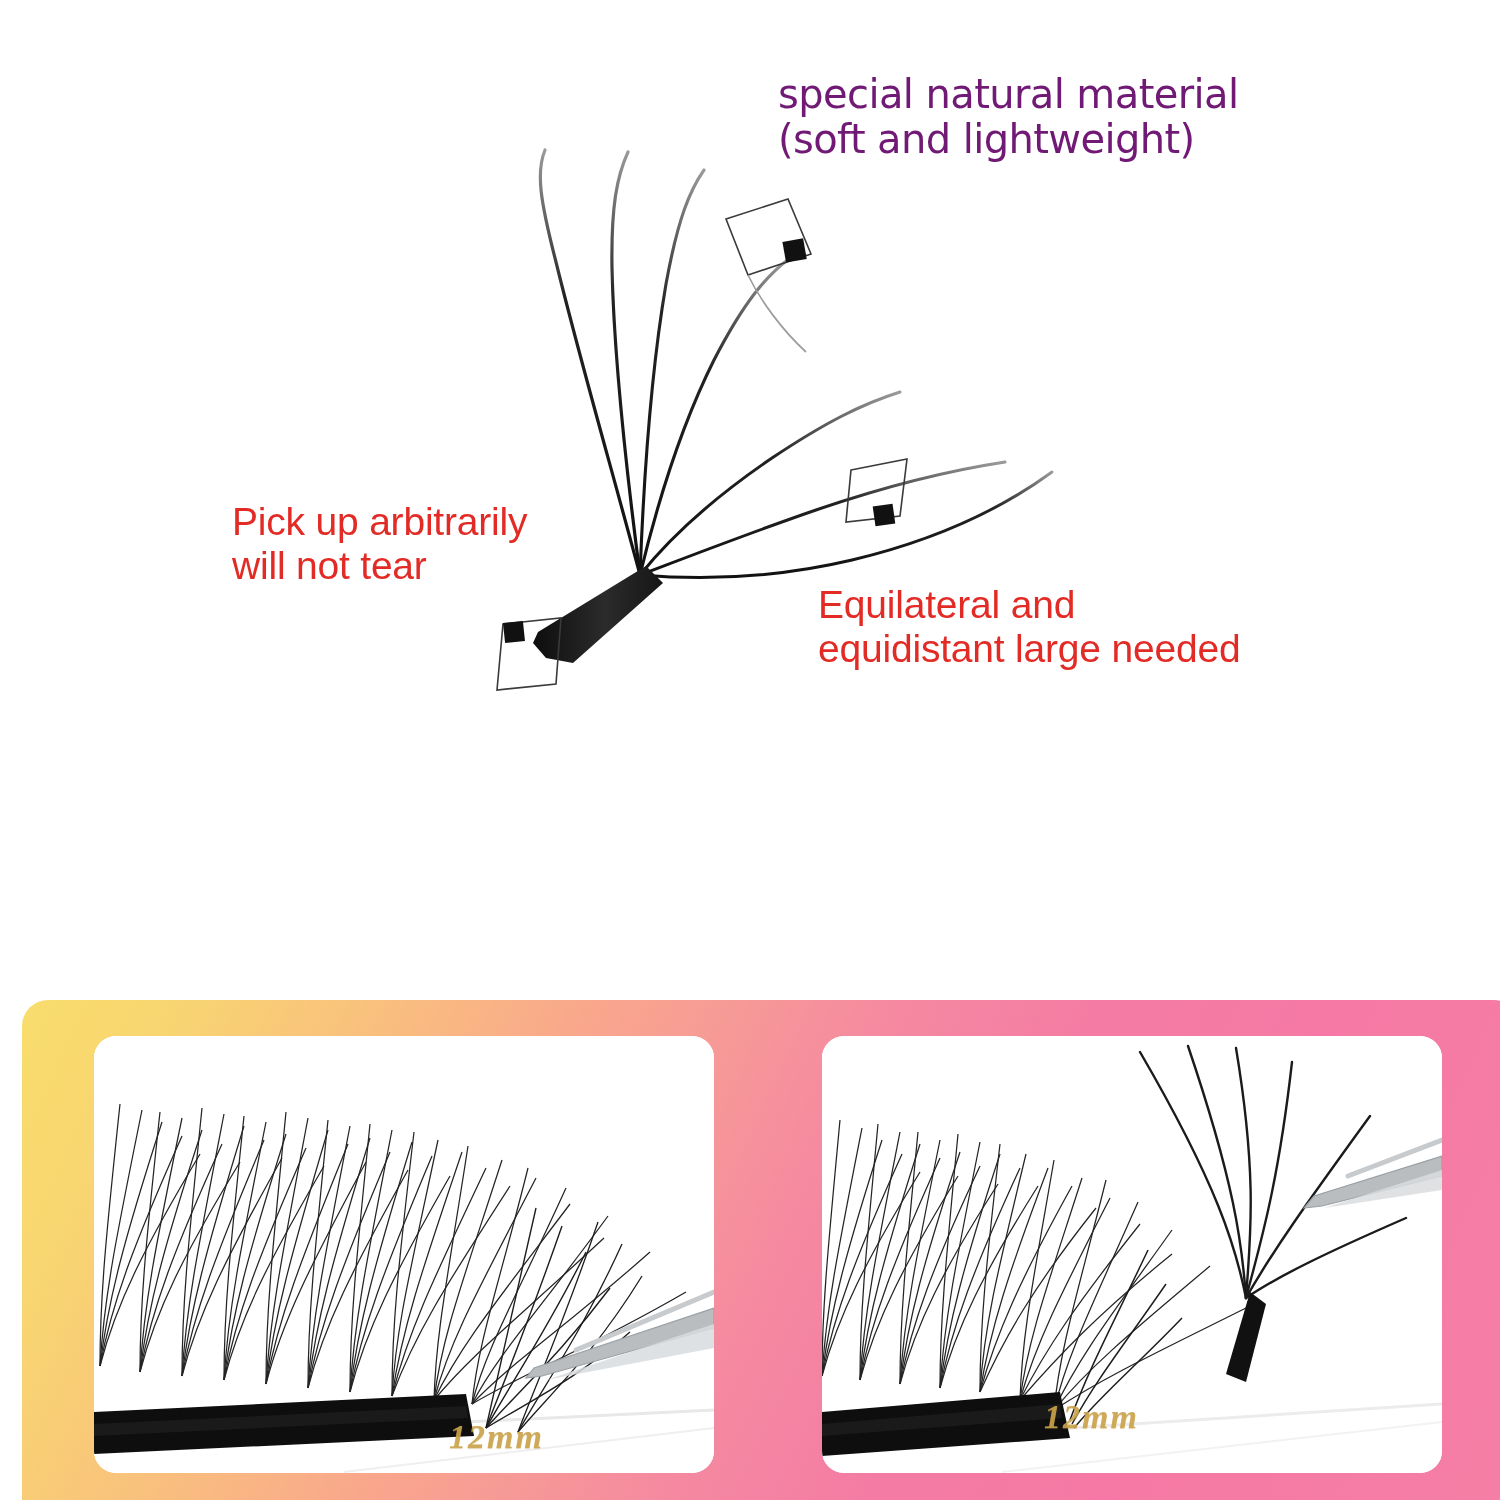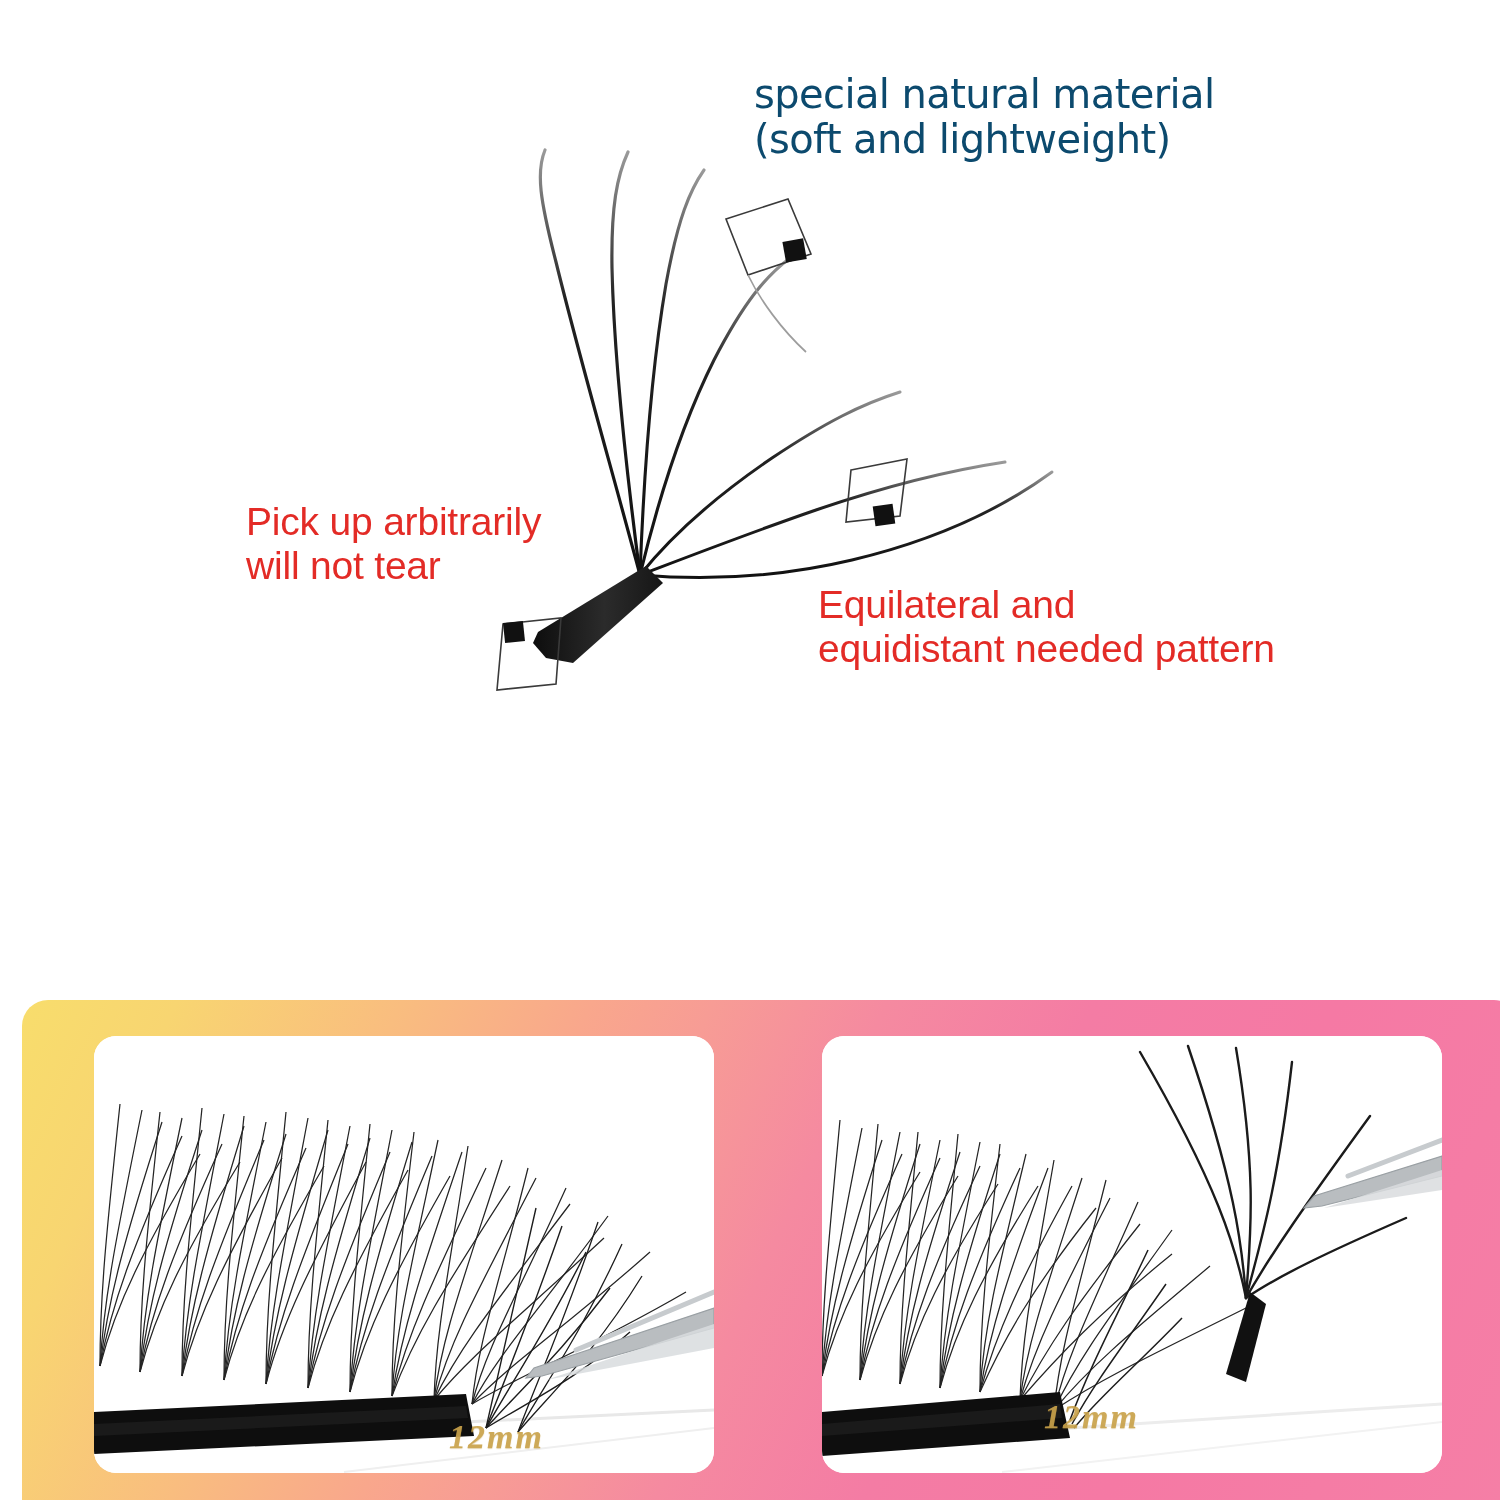--- a/index.html
+++ b/index.html
@@ -11,26 +11,26 @@
   }
   .page{position:relative;width:1500px;height:1500px;background:#fff;}
 
   
   .diagram-section{position:absolute;left:0;top:0;width:1500px;height:765px;background:#fff;}
   .diagram-svg{position:absolute;left:0;top:0;width:1500px;height:765px;display:block;}
 
   .callout{position:absolute;color:#e8201f;font-weight:400;line-height:1.12;white-space:pre-line;}
 
   .callout-top{
-    left:754px;top:72px;font-size:40px;
+    left:778px;top:72px;font-size:40px;
     font-family:"DejaVu Sans",sans-serif;
-    letter-spacing:-0.6px;color:#0c4a6e;
+    letter-spacing:-0.6px;color:#701a75;
   }
   .callout-left{
-    left:246px;top:500px;font-size:39px;
+    left:232px;top:500px;font-size:39px;
     font-family:"Liberation Sans",sans-serif;
     letter-spacing:-0.2px;color:#e32b26;
   }
   .callout-right{
     left:818px;top:583px;font-size:39px;
     font-family:"Liberation Sans",sans-serif;
     letter-spacing:-0.2px;color:#e32b26;
   }
 
   
@@ -169,21 +169,21 @@
       </g>
     </svg>
 
     <div class="callout callout-top">special natural material
 (soft and lightweight)</div>
 
     <div class="callout callout-left">Pick up arbitrarily
 will not tear</div>
 
     <div class="callout callout-right">Equilateral and
-equidistant needed pattern</div>
+equidistant large needed</div>
   </div>
 
 
   <div class="photo-panel">
 
     <div class="photo-card card-left">
       <svg class="card-svg" viewBox="0 0 620 437" preserveAspectRatio="none">
         <rect x="0" y="0" width="620" height="437" fill="#ffffff"></rect>
 
         <path d="M0,404 L620,374" stroke="#e8e8e8" stroke-width="3" fill="none"></path>

